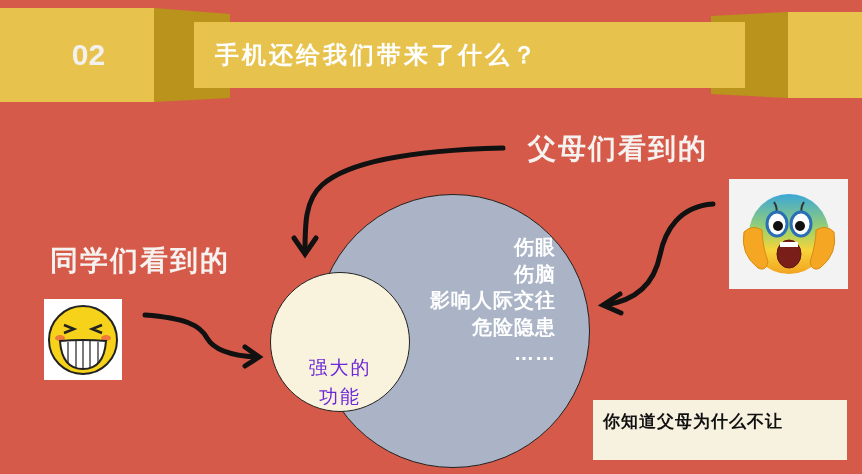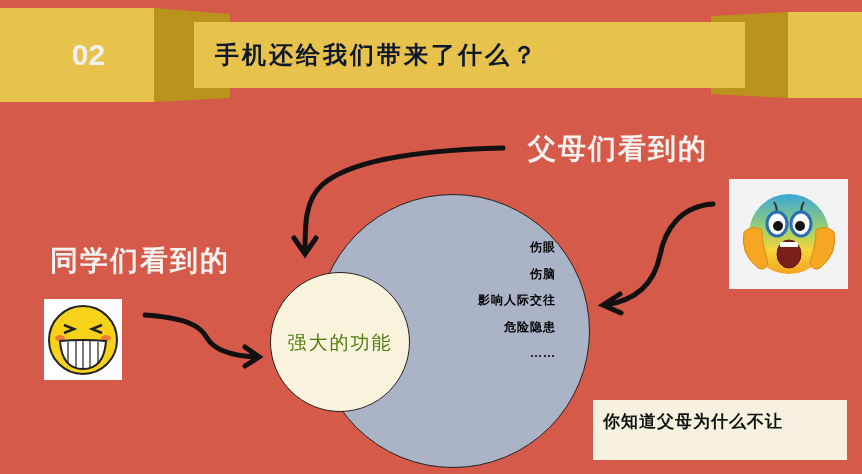--- a/index.html
+++ b/index.html
@@ -10,47 +10,47 @@
     }
     .abs { position:absolute; }
     .banner-svg { left:0; top:0; }
     .num-label {
       left:0; top:8px; width:177px; height:94px;
       display:flex; align-items:center; justify-content:center;
       color:#F3F1F0; font-family:"Liberation Sans", sans-serif; font-weight:bold; font-size:30px;
     }
     .title-label {
       left:215px; top:22px; height:66px; line-height:66px;
-      color:#0f172a; font-size:24px; font-weight:bold; letter-spacing:3px;
+      color:#ffffff; font-size:24px; font-weight:bold; letter-spacing:3px;
     }
     .group-label {
       color:#F6F2F0; font-size:28px; font-weight:bold; letter-spacing:2px;
     }
     .parents-label { left:528px; top:130px; }
     .students-label { left:15px; top:242px;margin-left:35px; }
     .emoji-box {
       background:#FFFFFF;
       display:flex; align-items:center; justify-content:center;
     }
     .students-emoji { left:44px; top:299px; width:78px; height:81px; }
     .parents-emoji { left:729px; top:179px; width:119px; height:110px; background:#F3F3F3; }
     .big-circle {
       left:316px; top:194px; width:272px; height:272px; border-radius:50%;
       background:#AAB4C6; border:1px solid #222;
     }
     .small-circle {
       left:270px; top:272px; width:138px; height:138px; border-radius:50%;
       background:#F9F2DD; border:1px solid #222;
-      display:flex; align-items:center; justify-content:center;
-      font-family:"DejaVu Serif", serif; font-size:19px; line-height:29px; color:#4d7c0f;
+      display:flex; flex-direction:column; align-items:center; justify-content:flex-end;
+      font-family:"DejaVu Serif", serif; font-size:19px; line-height:29px; color:#6d28d9;
       letter-spacing:2px;
     }
     .effects-list {
       right:306px; top:234px; text-align:right;
-      font-family:Liberation Serif, serif; font-weight:bold; font-size:12px; line-height:26.5px; color:#000000;
+      font-family:Liberation Sans, sans-serif; font-weight:bold; font-size:20px; line-height:26.5px; color:#ffffff;
       letter-spacing:1px;
     }
     .question-box {
       left:593px; top:400px; width:254px; height:60px;
       background:#F7F1DF; box-sizing:border-box; padding:8px 0 0 10px;
       font-family:"DejaVu Serif", serif; font-weight:bold; font-size:17px; line-height:26px; color:#111;
       letter-spacing:1px;
     }
     .arrows { left:0; top:0; pointer-events:none; }
   </style>

